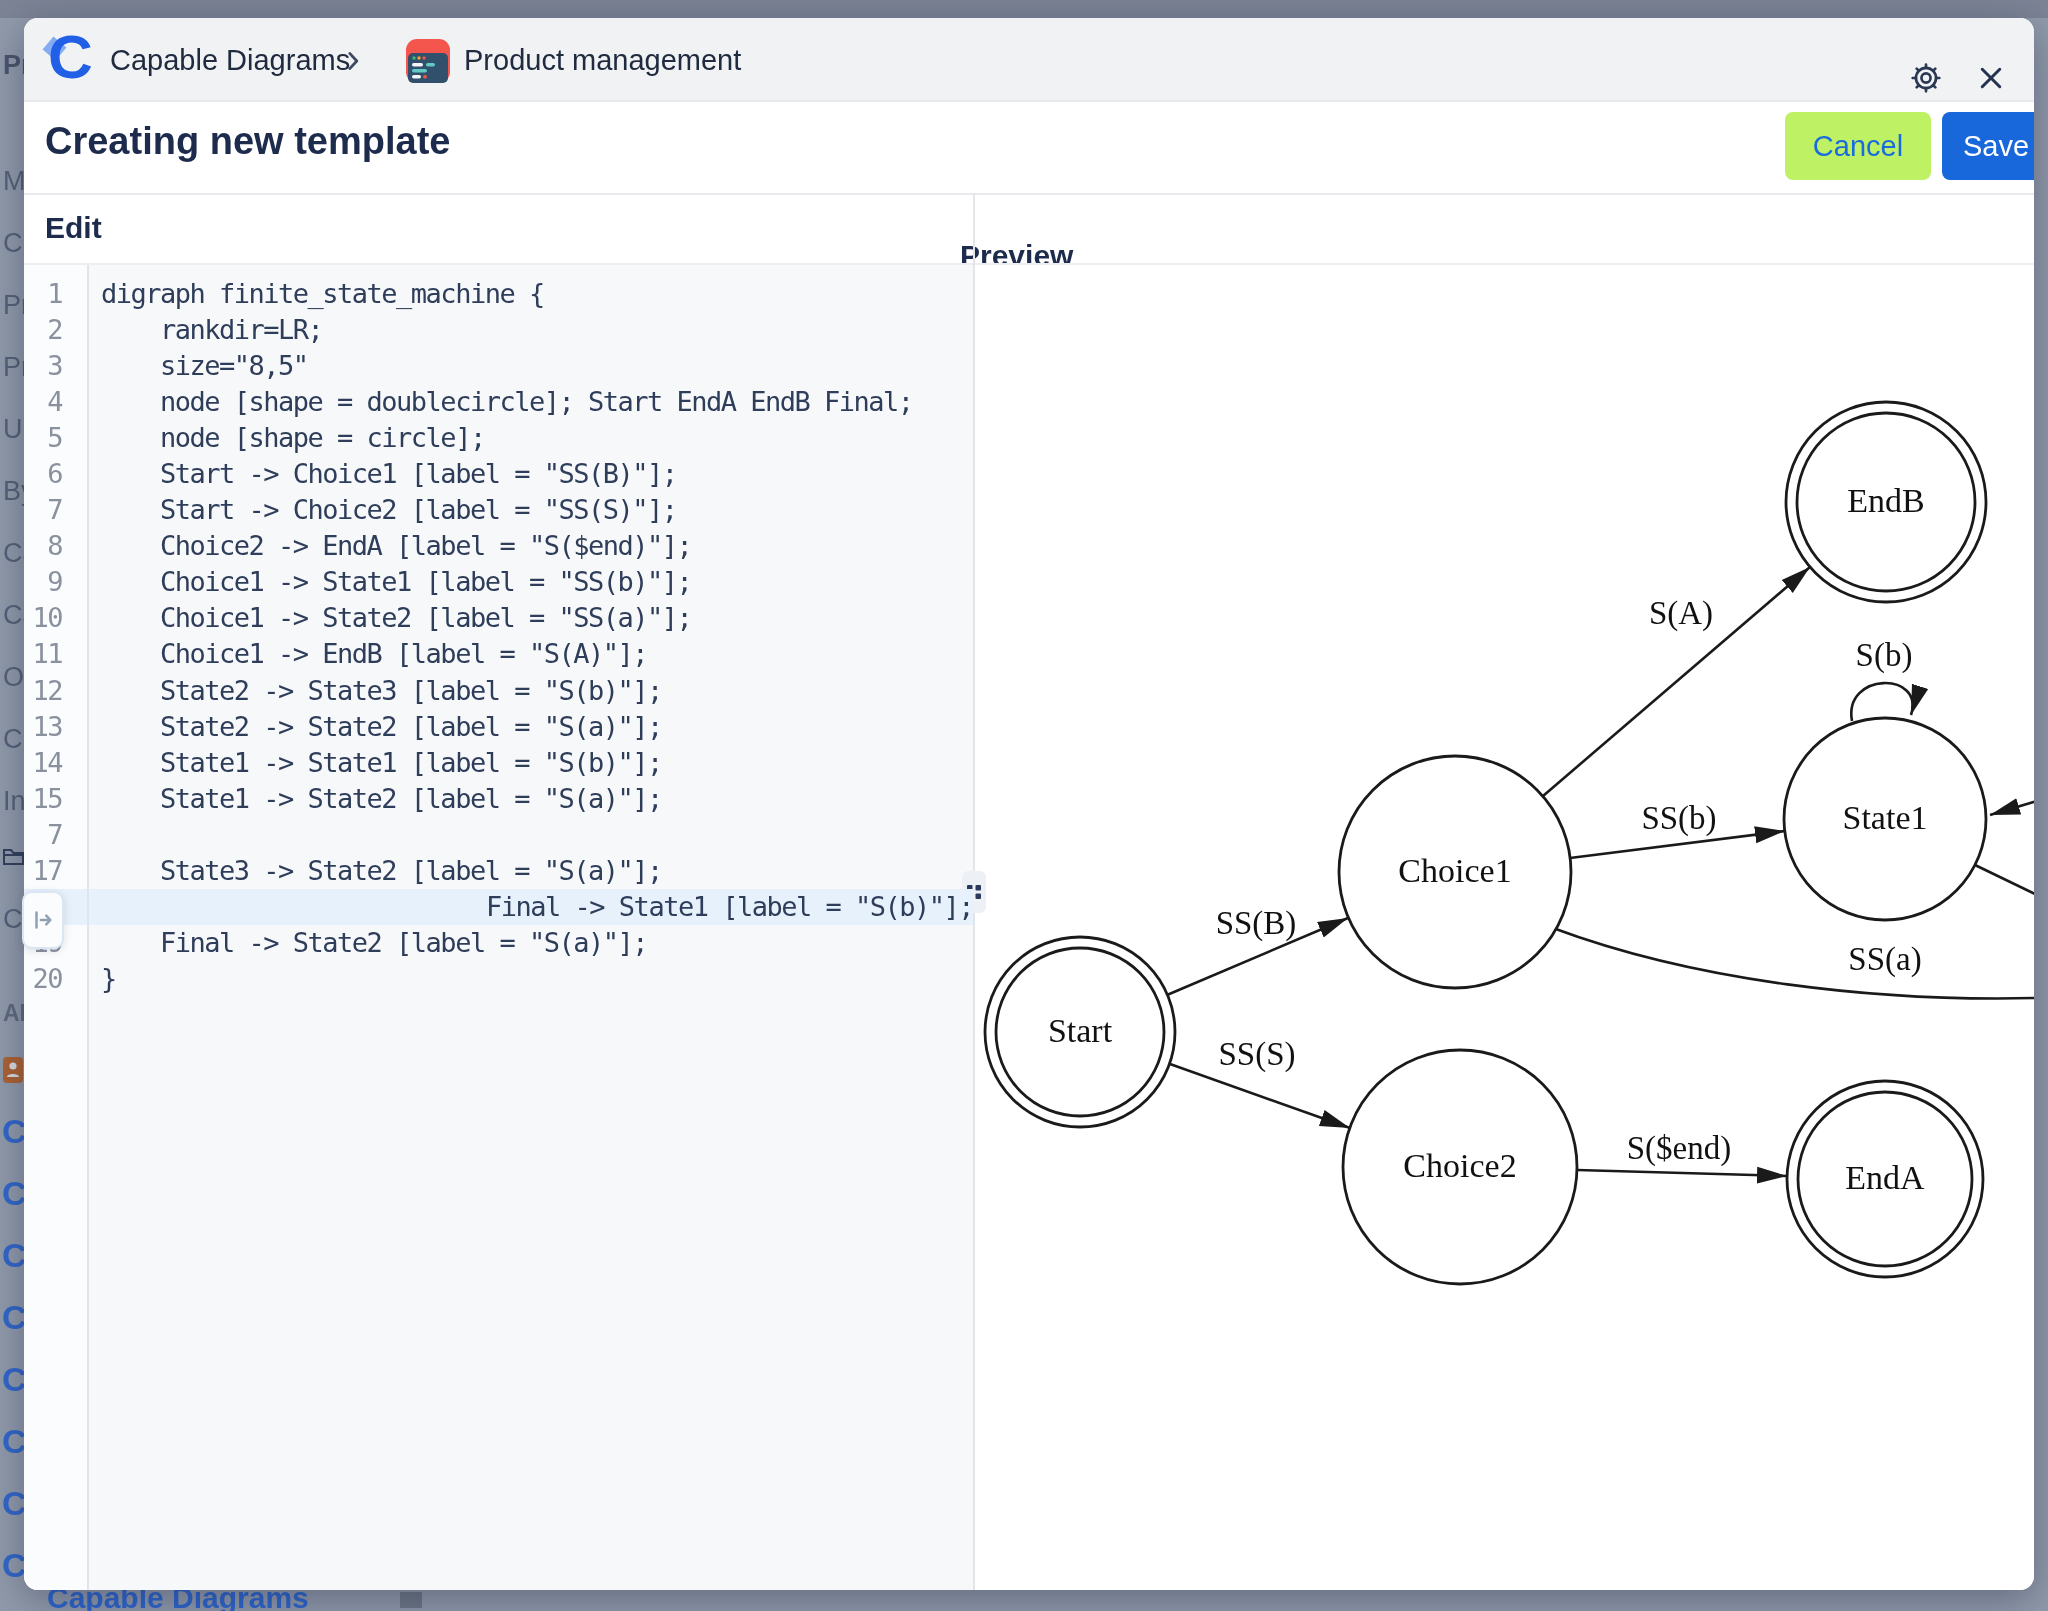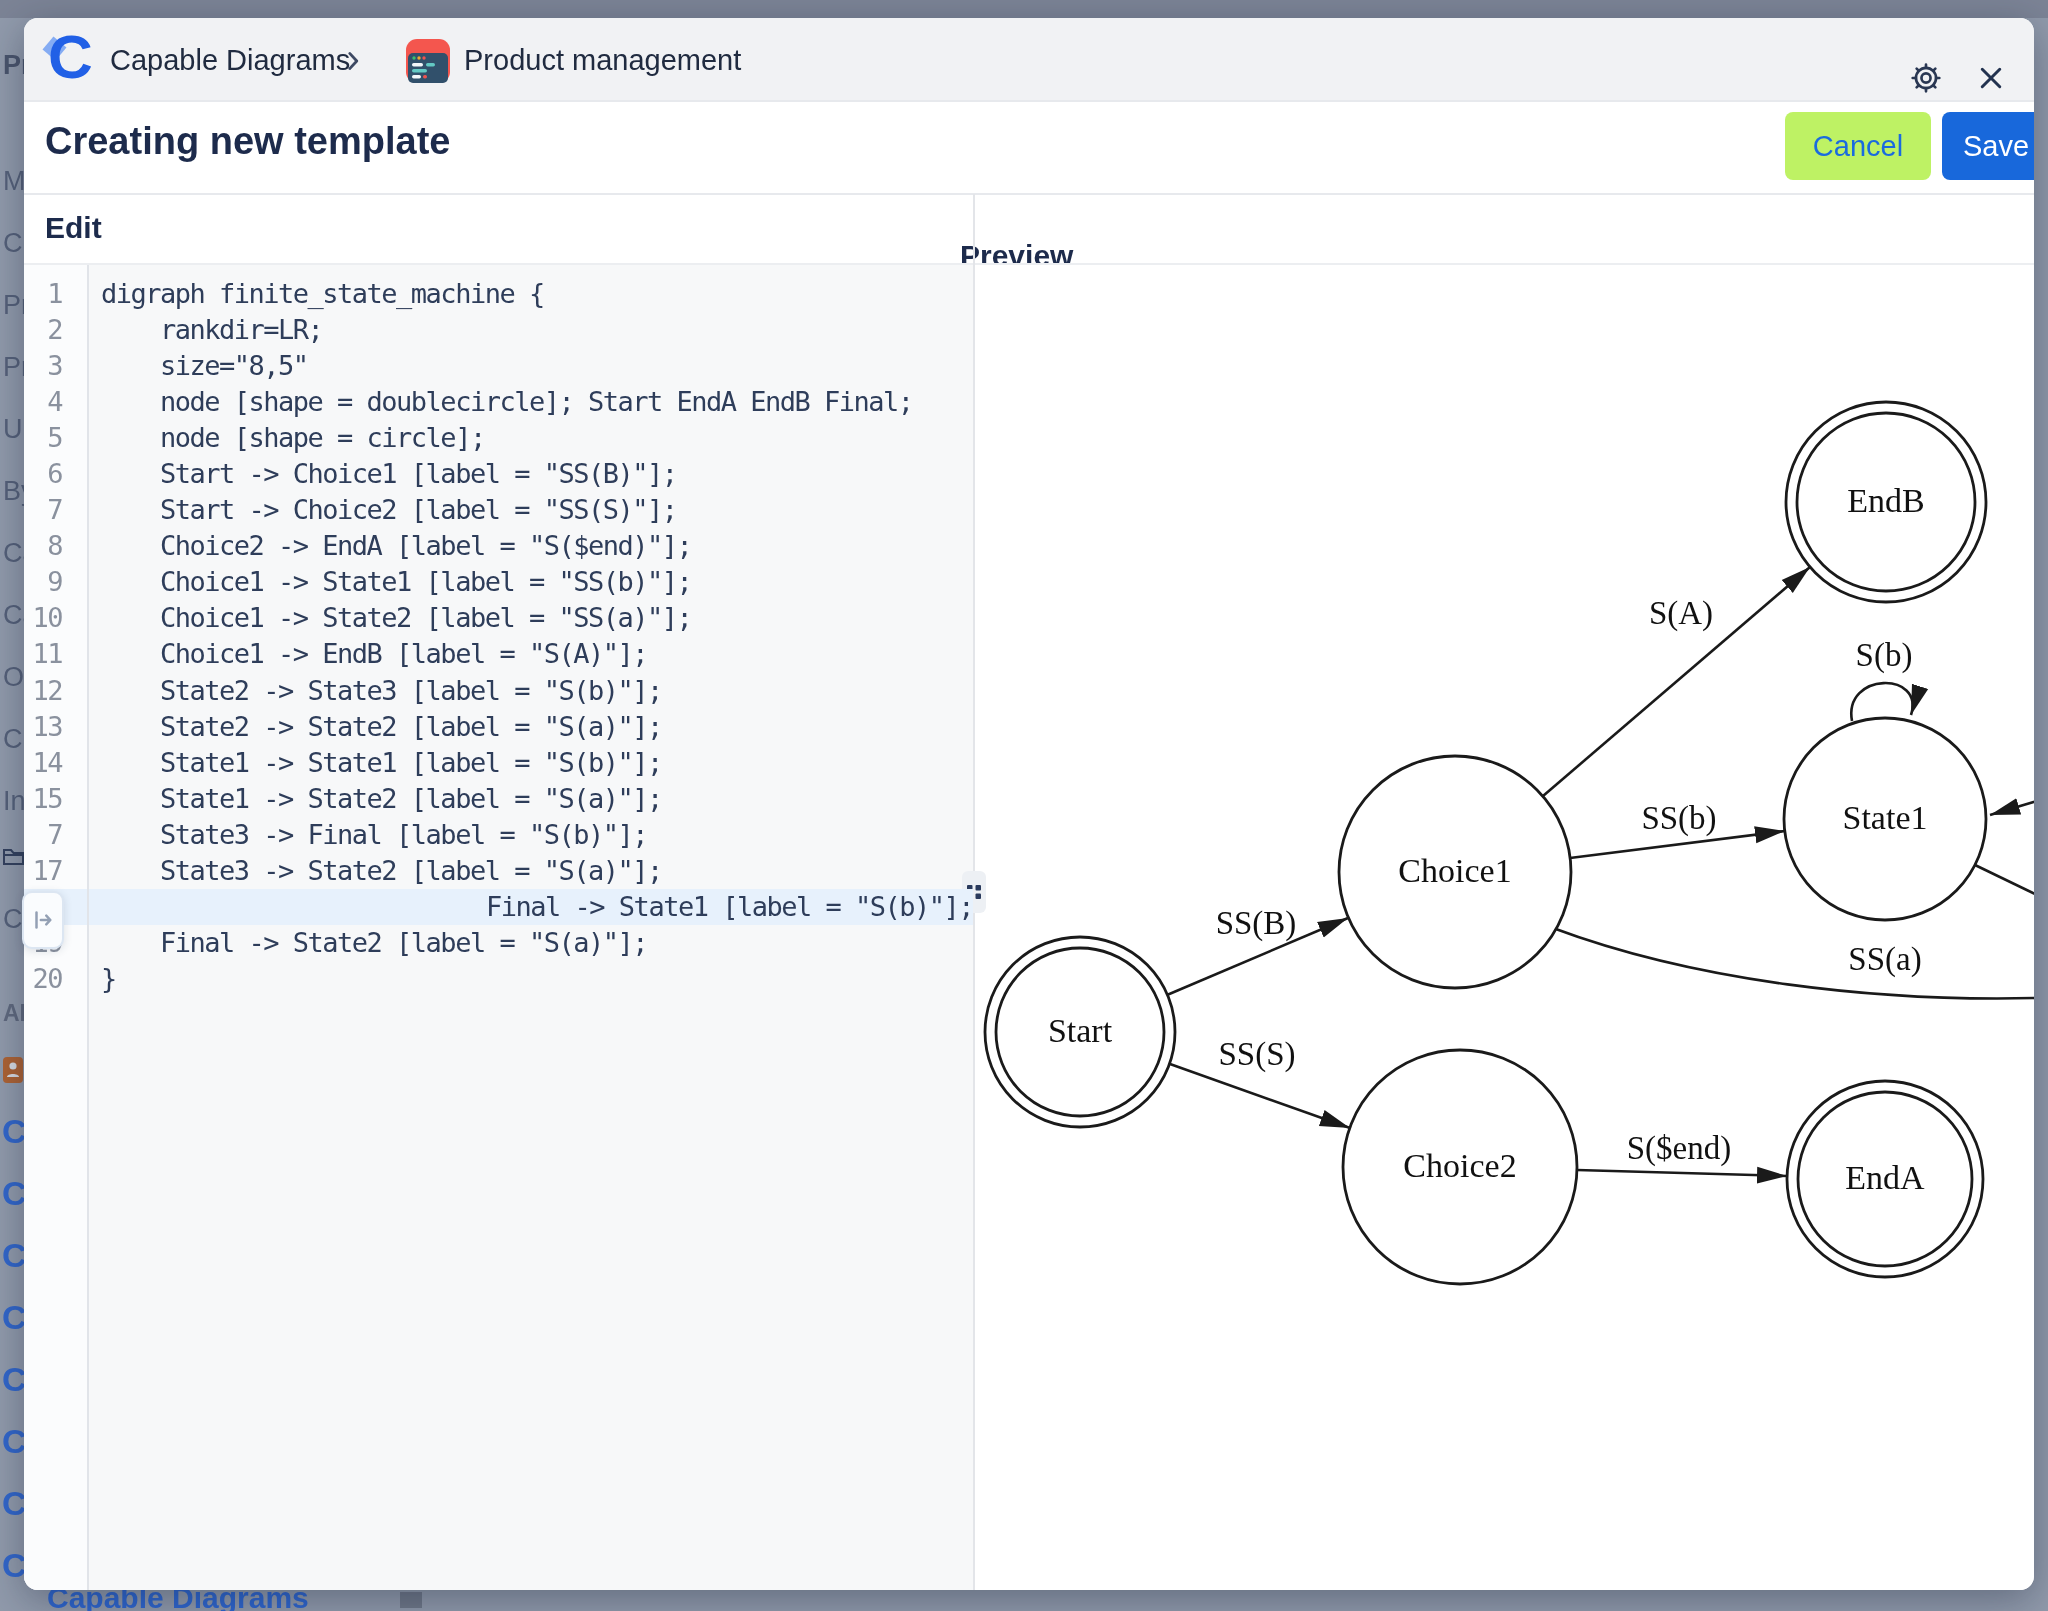--- a/index.html
+++ b/index.html
@@ -212,21 +212,20 @@
           <div class="code-row">
             <span class="ln">14</span>
             <span class="ct">    State1 -&gt; State1 [label = "S(b)"];</span>
           </div>
           <div class="code-row">
             <span class="ln">15</span>
             <span class="ct">    State1 -&gt; State2 [label = "S(a)"];</span>
           </div>
           <div class="code-row">
             <span class="ln">7</span>
-            <span class="ct">    State3 -&gt; Final [label = "S(b)"];</span>
           </div>
           <div class="code-row">
             <span class="ln">17</span>
             <span class="ct">    State3 -&gt; State2 [label = "S(a)"];</span>
           </div>
           <div class="code-row hl">
             <span class="ln">18</span>
             <span class="ct">    Final -&gt; State1 [label = "S(b)"];</span>
           </div>
           <div class="code-row">

